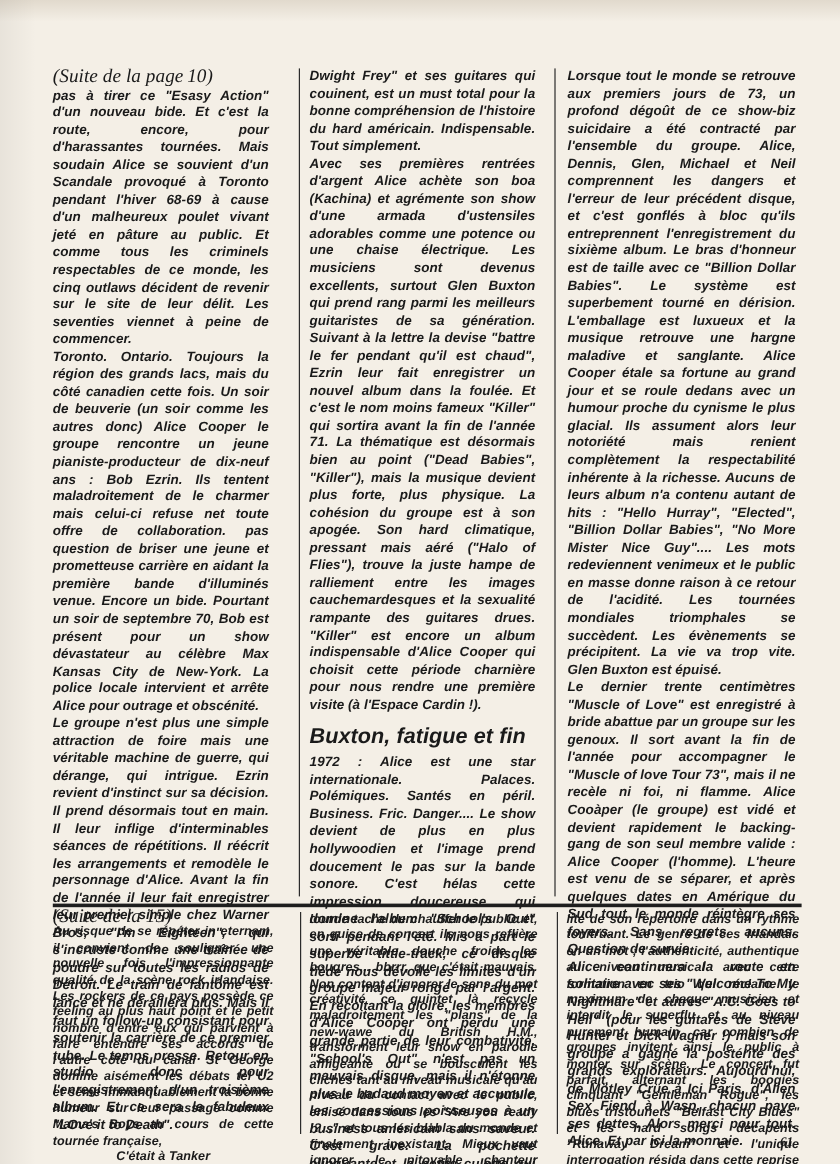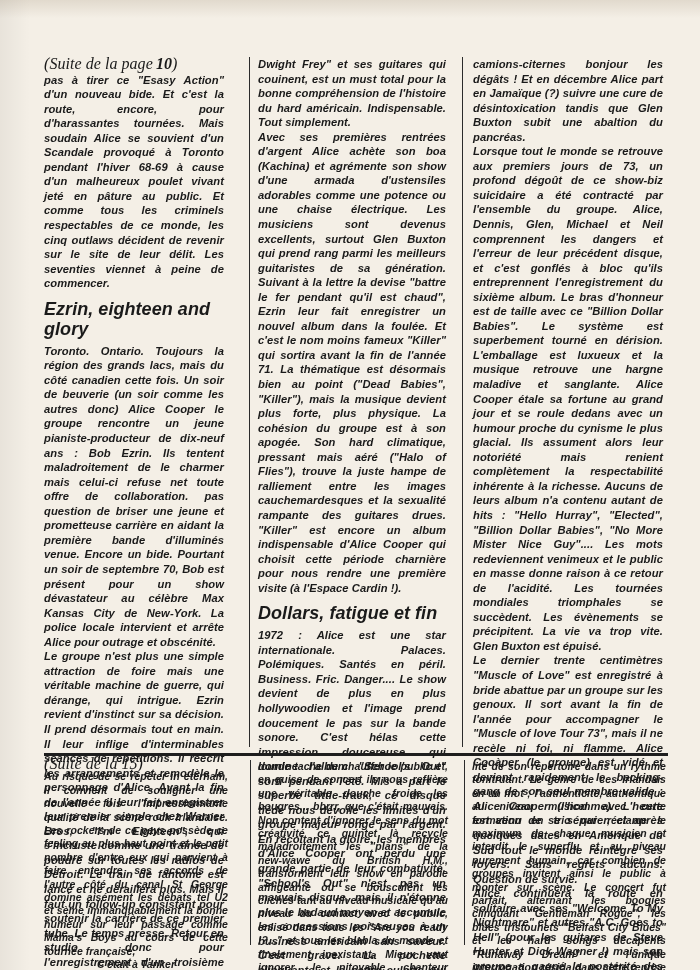--- a/index.html
+++ b/index.html
@@ -18,21 +18,21 @@
     pointer-events:none;
   }
   .col {
     position:absolute;
     font-style:italic; font-weight:bold;
     font-size:11.2px; line-height:14.55px;
     text-align:justify; letter-spacing:0.05px;
   }
   .col p { margin:0; text-indent:0; }
   .col .cont { font-family:"Liberation Serif", "DejaVu Serif", serif; font-weight:normal; font-size:16px; }
-  .col .cont b { font-weight:bold; }
+  .col .cont b { font-weight:normal; }
   .col h2 {
     margin:8px 0 5px 0;
     font-size:18px; line-height:20px; font-style:italic; font-weight:bold;
     text-align:left;
   }
   #col1 { left:44px; top:57px; width:180px; }
   #col2 { left:258px; top:57px; width:188px; }
   #col3 { left:473px; top:57px; width:190px; }
   .vrule { position:absolute; background:#2b2b2b; width:1.2px; }
   .hrule { position:absolute; background:#1e1e1e; height:3px; }
@@ -47,39 +47,37 @@
   .indent-r { text-align:center; }
 </style>
 </head>
 <body>
 
 <div class="page-shadow"></div>
 
 <div class="col" id="col1">
   <p><span class="cont">(Suite de la page</span> <span class="cont"><b>10</b>)</span></p>
   <p>pas à tirer ce "Esasy Action" d'un nouveau bide. Et c'est la route, encore, pour d'harassantes tournées. Mais soudain Alice se souvient d'un Scandale provoqué à Toronto pendant l'hiver 68-69 à cause d'un malheureux poulet vivant jeté en pâture au public. Et comme tous les criminels respectables de ce monde, les cinq outlaws décident de revenir sur le site de leur délit. Les seventies viennet à peine de commencer.</p>
-  <h2>Ezrin, eighteen and glory</h2>
   <p>Toronto. Ontario. Toujours la région des grands lacs, mais du côté canadien cette fois. Un soir de beuverie (un soir comme les autres donc) Alice Cooper le groupe rencontre un jeune pianiste-producteur de dix-neuf ans : Bob Ezrin. Ils tentent maladroitement de le charmer mais celui-ci refuse net toute offre de collaboration. pas question de briser une jeune et prometteuse carrière en aidant la première bande d'illuminés venue. Encore un bide. Pourtant un soir de septembre 70, Bob est présent pour un show dévastateur au célèbre Max Kansas City de New-York. La police locale intervient et arrête Alice pour outrage et obscénité.</p>
   <p>Le groupe n'est plus une simple attraction de foire mais une véritable machine de guerre, qui dérange, qui intrigue. Ezrin revient d'instinct sur sa décision. Il prend désormais tout en main. Il leur inflige d'interminables séances de répétitions. Il réécrit les arrangements et remodèle le personnage d'Alice. Avant la fin de l'année il leur fait enregistrer leur premier simple chez Warner Bros, "I'm Eighteen", qui s'incruste comme une traînée de poudre sur toutes les radios de Détroit. Le train de fantôme est lancé et ne déraillera plus. Mais il faut un follow-up consistant pour soutenir la carrière de ce premier tube. Le temps presse. Retour en studio donc pour l'enregistrement d'un troisième album. Et ce sera le fabuleux "LOve it to Death".</p>
 
 </div>
 
 <div class="vrule" style="left:249px; top:57px; height:690px;"></div>
 
 <div class="col" id="col2">
   <p>Dwight Frey" et ses guitares qui couinent, est un must total pour la bonne compréhension de l'histoire du hard américain. Indispensable. Tout simplement.</p>
   <p>Avec ses premières rentrées d'argent Alice achète son boa (Kachina) et agrémente son show d'une armada d'ustensiles adorables comme une potence ou une chaise électrique. Les musiciens sont devenus excellents, surtout Glen Buxton qui prend rang parmi les meilleurs guitaristes de sa génération. Suivant à la lettre la devise "battre le fer pendant qu'il est chaud", Ezrin leur fait enregistrer un nouvel album dans la foulée. Et c'est le nom moins fameux "Killer" qui sortira avant la fin de l'année 71. La thématique est désormais bien au point ("Dead Babies", "Killer"), mais la musique devient plus forte, plus physique. La cohésion du groupe est à son apogée. Son hard climatique, pressant mais aéré ("Halo of Flies"), trouve la juste hampe de ralliement entre les images cauchemardesques et la sexualité rampante des guitares drues. "Killer" est encore un album indispensable d'Alice Cooper qui choisit cette période charnière pour nous rendre une première visite (à l'Espace Cardin !).</p>
-  <h2>Dollars, fatigue et fin</h2>
+  <h2>Buxton, fatigue et fin</h2>
   <p>1972 : Alice est une star internationale. Palaces. Polémiques. Santés en péril. Business. Fric. Danger.... Le show devient de plus en plus hollywoodien et l'image prend doucement le pas sur la bande sonore. C'est hélas cette impression doucereuse qui domine l'album "School's Out" sorti pendant l'été. Mis à part le superbe tittle-track, ce disque tiède nous dévoile les limites d'un groupe majeur rongé par l'argent. En récoltant la gloire, les membres d'Alice Cooper ont perdu une grande partie de leur combativité. "School's Out" n'est pas un mauvais disque, mais il n'étonne plus le badaud moyen et accumule les concessions poisseuses à un business américain sans saveur. C'est grave. La pochette clinquante et la petite culotte qui emmaillote l'album n'arrivent pas à restituer le potentiel subversif salement émoussé par des orchestrations sirupeuses et une section de cuivres tape-à-l'œil. Pour ne rien arranger, la santé des musiciens se dégrade à une vitesse effrayante. Une barique de Jack Daniels par jour ça va, trois</p>
 </div>
 
 <div class="vrule" style="left:462px; top:57px; height:690px;"></div>
 
 <div class="col" id="col3">
-  <p>camions-citernes bonjour les dégâts ! Et en décembre Alice part en Jamaïque (?) suivre une cure de désintoxication tandis que Glen Buxton subit une abaltion du pancréas.</p>
   <p>Lorsque tout le monde se retrouve aux premiers jours de 73, un profond dégoût de ce show-biz suicidaire a été contracté par l'ensemble du groupe. Alice, Dennis, Glen, Michael et Neil comprennent les dangers et l'erreur de leur précédent disque, et c'est gonflés à bloc qu'ils entreprennent l'enregistrement du sixième album. Le bras d'honneur est de taille avec ce "Billion Dollar Babies". Le système est superbement tourné en dérision. L'emballage est luxueux et la musique retrouve une hargne maladive et sanglante. Alice Cooper étale sa fortune au grand jour et se roule dedans avec un humour proche du cynisme le plus glacial. Ils assument alors leur notoriété mais renient complètement la respectabilité inhérente à la richesse. Aucuns de leurs album n'a contenu autant de hits : "Hello Hurray", "Elected", "Billion Dollar Babies", "No More Mister Nice Guy".... Les mots redeviennent venimeux et le public en masse donne raison à ce retour de l'acidité. Les tournées mondiales triomphales se succèdent. Les évènements se précipitent. La vie va trop vite. Glen Buxton est épuisé.</p>
   <p>Le dernier trente centimètres "Muscle of Love" est enregistré à bride abattue par un groupe sur les genoux. Il sort avant la fin de l'année pour accompagner le "Muscle of love Tour 73", mais il ne recèle ni foi, ni flamme. Alice Cooàper (le groupe) est vidé et devient rapidement le backing-gang de son seul membre valide : Alice Cooper (l'homme). L'heure est venu de se séparer, et après quelques dates en Amérique du Sud tout le monde réintègre ses foyers. Sans regrets aucuns. Question de survie.</p>
   <p>Alice continuera la route en solitaire avec ses "Welcome To My Nightmare" et autres "A.C. Goes to Hell" (pour les guitares de Steve Hunter et Dick Wagner !) mais son groupe a gagné la postérité des grands explorateurs. Aujourd'hui, de Mötley Crüe à Ici Paris, d'Alien Sex Fiend à Wasp, chacun paye ses dettes. Alors merci pour tout. Alice. Et par ici la monnaie.</p>
 
 </div>
 
 <div class="hrule" style="left:44px; top:753px; width:624px;"></div>
 
 <div class="col small" id="low1">
   <p class="cont" style="font-style:italic;">(Suite de la 15)</p>

